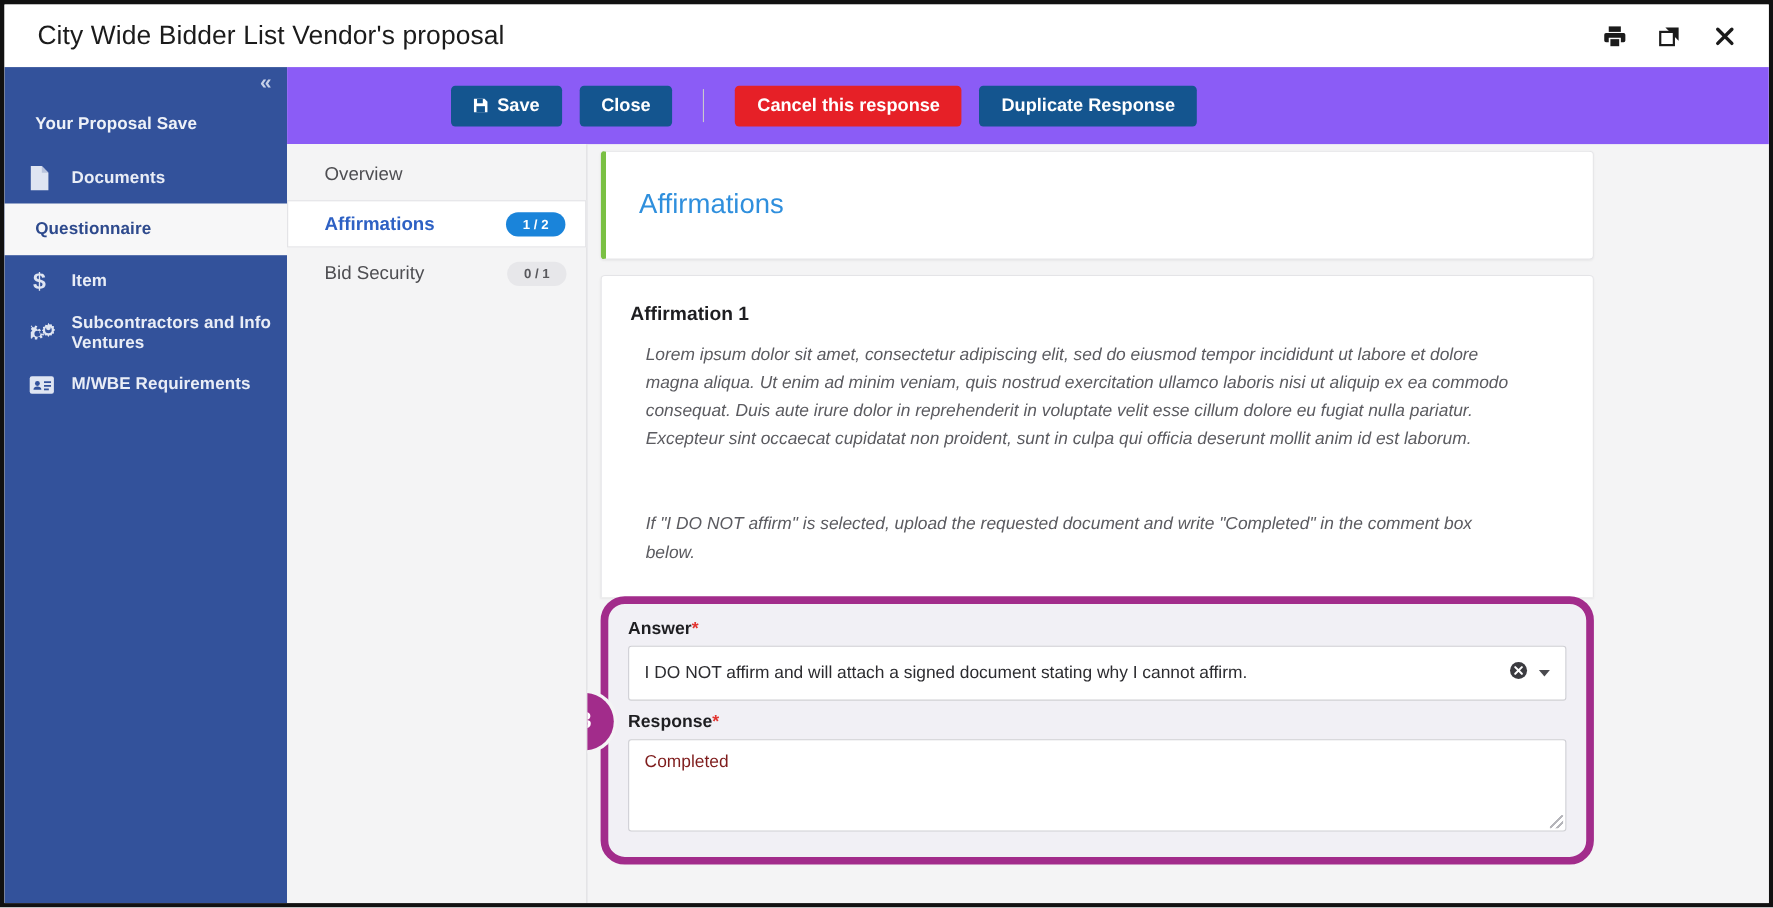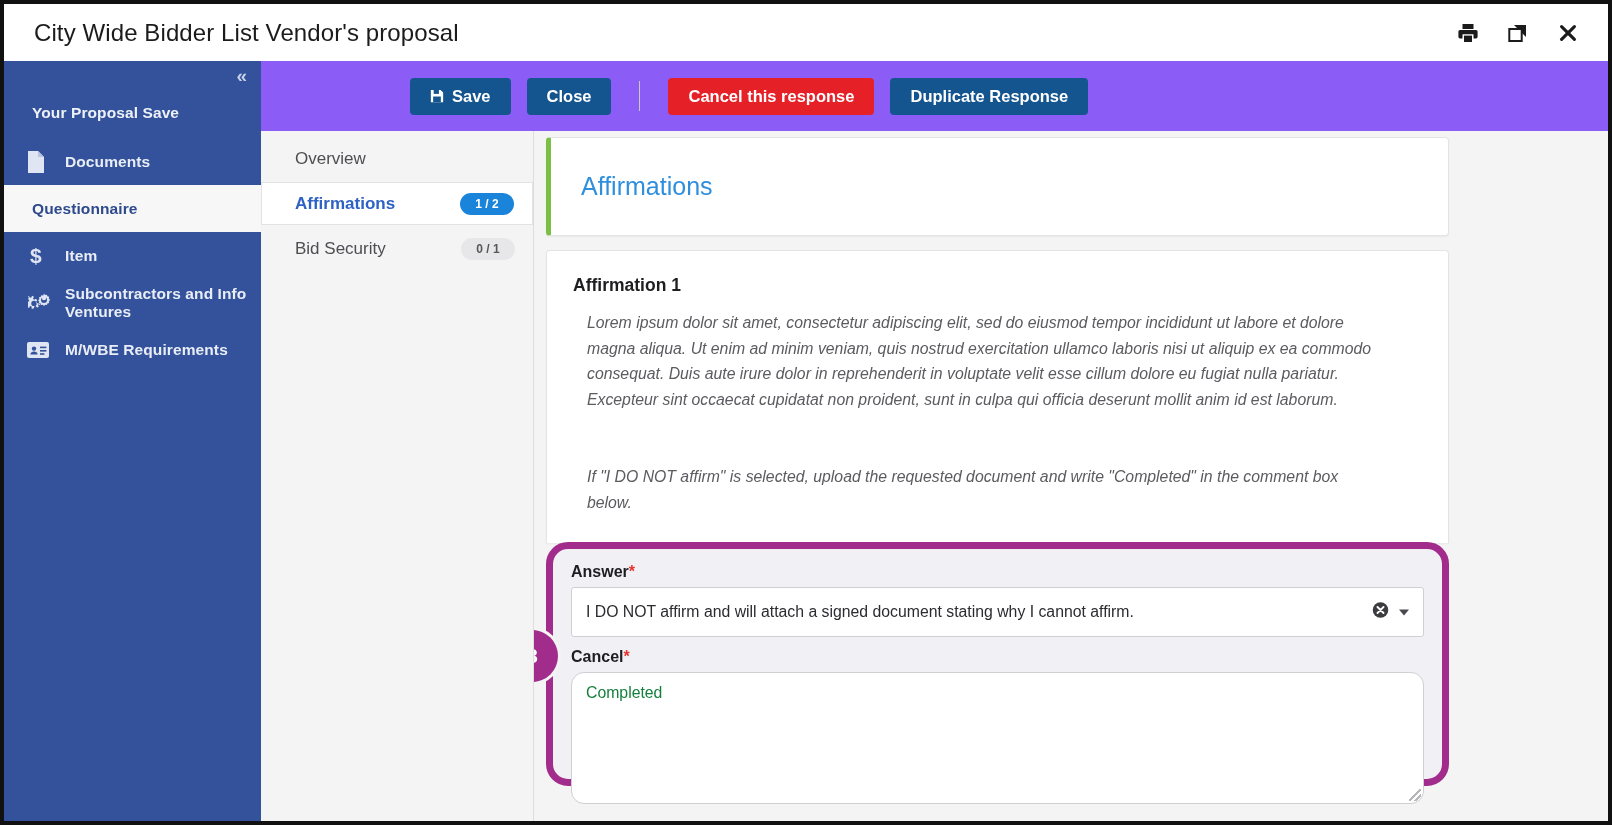--- a/index.html
+++ b/index.html
@@ -196,24 +196,24 @@
     position: absolute; right: 14px; top: 50%; transform: translateY(-50%);
     display: flex; align-items: center; gap: 10px;
   }
   .caret {
     width: 0; height: 0;
     border-left: 5px solid transparent; border-right: 5px solid transparent;
     border-top: 6px solid #4a4a4e;
   }
   .comment-label { margin-top: 11px; }
   .textarea {
-    background: #ffffff; border: 1px solid #cfcfd4; border-radius: 13px;
-    height: 132px; width: 100%;
+    background: #ffffff; border: 1px solid #cfcfd4; border-radius: 3px;
+    height: 84px; width: 100%;
     padding: 11px 14px;
-    font-size: 15.8px; color: #15803d;
+    font-size: 15.8px; color: #7f1d1d;
     position: relative;
   }
   .resize-grip {
     position: absolute; right: 2px; bottom: 2px;
     width: 12px; height: 12px;
     background:
       linear-gradient(135deg, transparent 0 45%, #b5b5ba 45% 55%, transparent 55% 100%),
       linear-gradient(135deg, transparent 0 70%, #b5b5ba 70% 80%, transparent 80% 100%);
   }
   .callout-num {
@@ -373,21 +373,21 @@
                   <svg width="17" height="17" viewBox="0 0 18 18">
                     <circle cx="9" cy="9" r="8.2" fill="#3b3b40"></circle>
                     <path d="M5.8 5.8l6.4 6.4M12.2 5.8l-6.4 6.4" stroke="#ffffff" stroke-width="2" stroke-linecap="round"></path>
                   </svg>
                 </span>
                 <span class="caret"></span>
               </div>
             </div>
 
             <div class="fld-label comment-label">
-              <span>Cancel</span><span class="req">*</span>
+              <span>Response</span><span class="req">*</span>
             </div>
 
             <div class="textarea">
               <span>Completed</span>
               <span class="resize-grip"></span>
             </div>
           </div>
         </div>
 
       </div>

